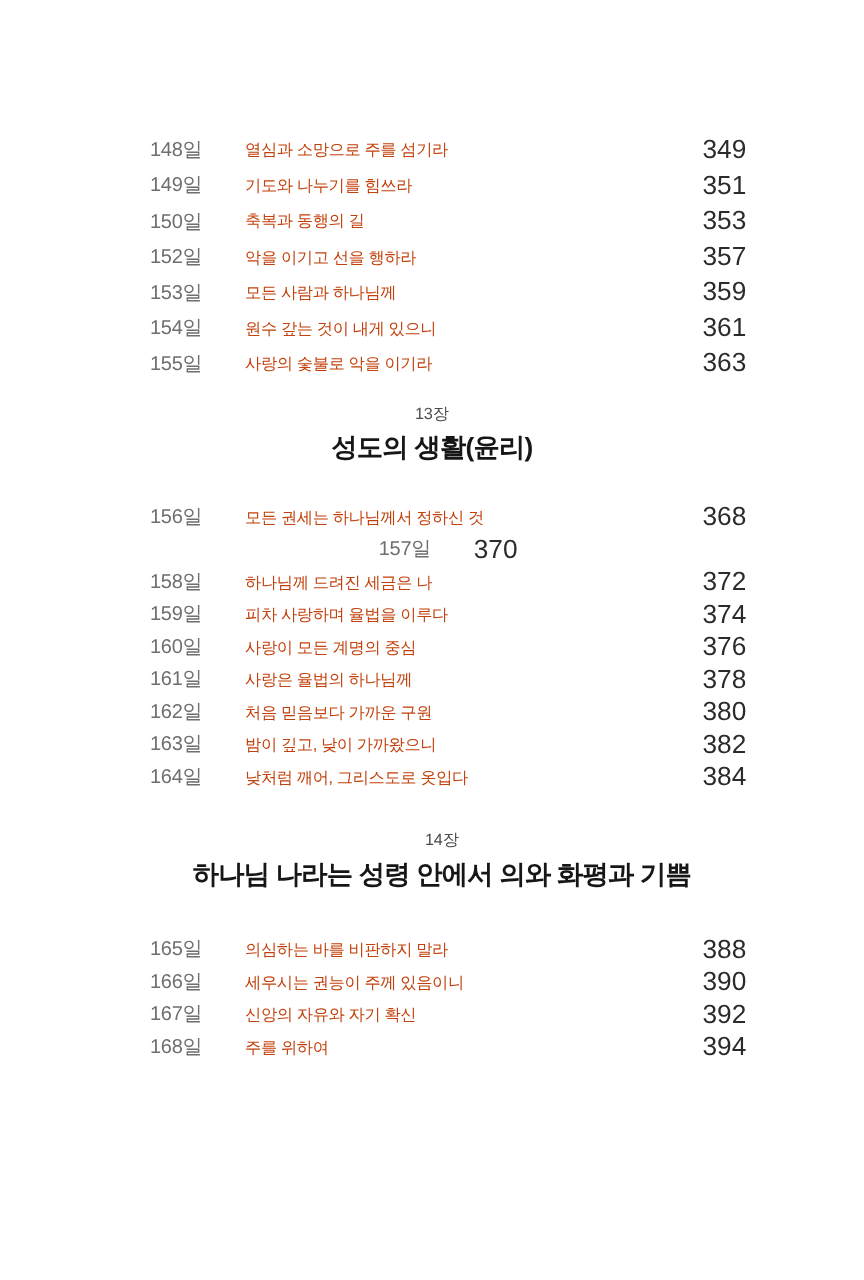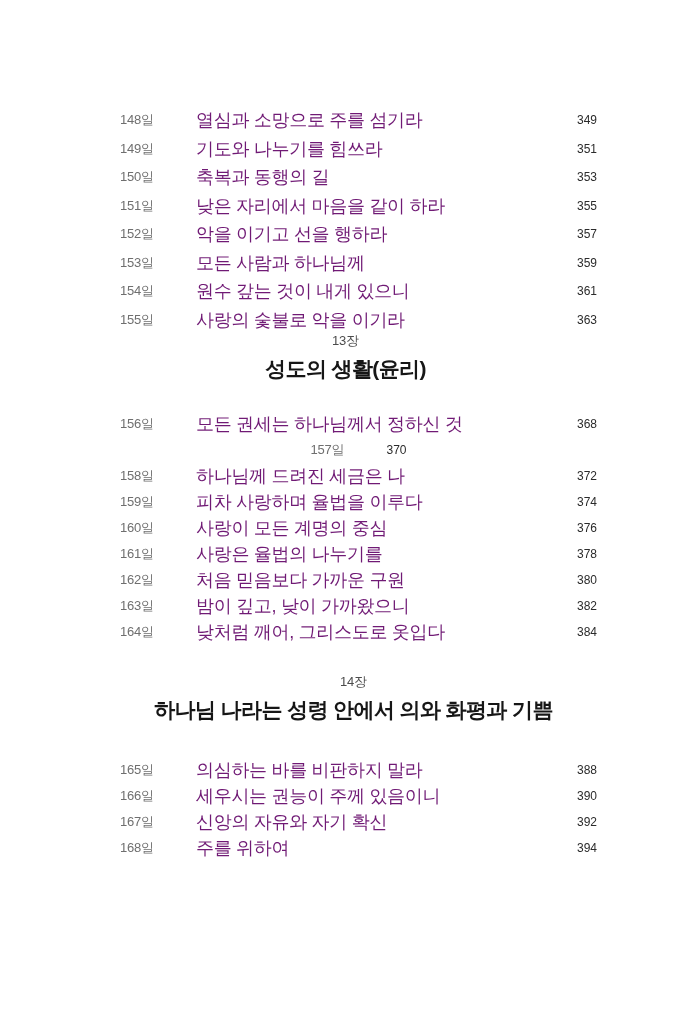--- a/index.html
+++ b/index.html
@@ -17,44 +17,44 @@
     top: 106px;
     width: 477px; 
   }
   .row { display: flex; align-items: center; }
   .sec-rows-1 .row { height: 28.5px; }
   .sec-rows-2 .row { height: 26px; justify-content: center; }
   .sec-rows-3 .row { height: 26px; justify-content: center; }
   .day {
     width: 76px;
     flex: 0 0 76px;
-    font-size: 13px;
+    font-size: 16px;
     color: #6f6f6f;
     letter-spacing: -0.2px;
   }
   .title {
     flex: 1;
-    font-size: 18px;
-    color: #701a75;
+    font-size: 13px;
+    color: #c2410c;
     letter-spacing: -0.3px;
     white-space: nowrap;
     overflow: hidden;
   }
   .pagenum {
     flex: 0 0 auto;
-    font-size: 12px;
+    font-size: 21px;
     color: #2b2b2b;
     text-align: right;
   }
   .chapter {
     margin-left: -120px;  
     margin-right: -94px;
     text-align: center;
   }
-  .chapter-13 { margin-bottom: 30px; }
+  .chapter-13 { margin-top: 18px; margin-bottom: 30px; }
   .chapter-14 { margin-top: 30px; margin-bottom: 35px; padding-left: 16px; }
   .chapter-num {
     font-size: 13px;
     line-height: 13px;
     color: #4c4c4c;
     letter-spacing: -0.2px;
   }
   .chapter-title {
     margin-top: 10px;
     font-size: 21px;
@@ -78,25 +78,20 @@
       </div>
       <div class="row">
         <span class="day">149일</span>
         <span class="title">기도와 나누기를 힘쓰라</span>
         <span class="pagenum">351</span>
       </div>
       <div class="row">
         <span class="day">150일</span>
         <span class="title">축복과 동행의 길</span>
         <span class="pagenum">353</span>
-      </div>
-      <div class="row">
-        <span class="day">151일</span>
-        <span class="title">낮은 자리에서 마음을 같이 하라</span>
-        <span class="pagenum">355</span>
       </div>
       <div class="row">
         <span class="day">152일</span>
         <span class="title">악을 이기고 선을 행하라</span>
         <span class="pagenum">357</span>
       </div>
       <div class="row">
         <span class="day">153일</span>
         <span class="title">모든 사람과 하나님께</span>
         <span class="pagenum">359</span>
@@ -138,21 +133,21 @@
         <span class="title">피차 사랑하며 율법을 이루다</span>
         <span class="pagenum">374</span>
       </div>
       <div class="row">
         <span class="day">160일</span>
         <span class="title">사랑이 모든 계명의 중심</span>
         <span class="pagenum">376</span>
       </div>
       <div class="row">
         <span class="day">161일</span>
-        <span class="title">사랑은 율법의 나누기를</span>
+        <span class="title">사랑은 율법의 하나님께</span>
         <span class="pagenum">378</span>
       </div>
       <div class="row">
         <span class="day">162일</span>
         <span class="title">처음 믿음보다 가까운 구원</span>
         <span class="pagenum">380</span>
       </div>
       <div class="row">
         <span class="day">163일</span>
         <span class="title">밤이 깊고, 낮이 가까왔으니</span>

